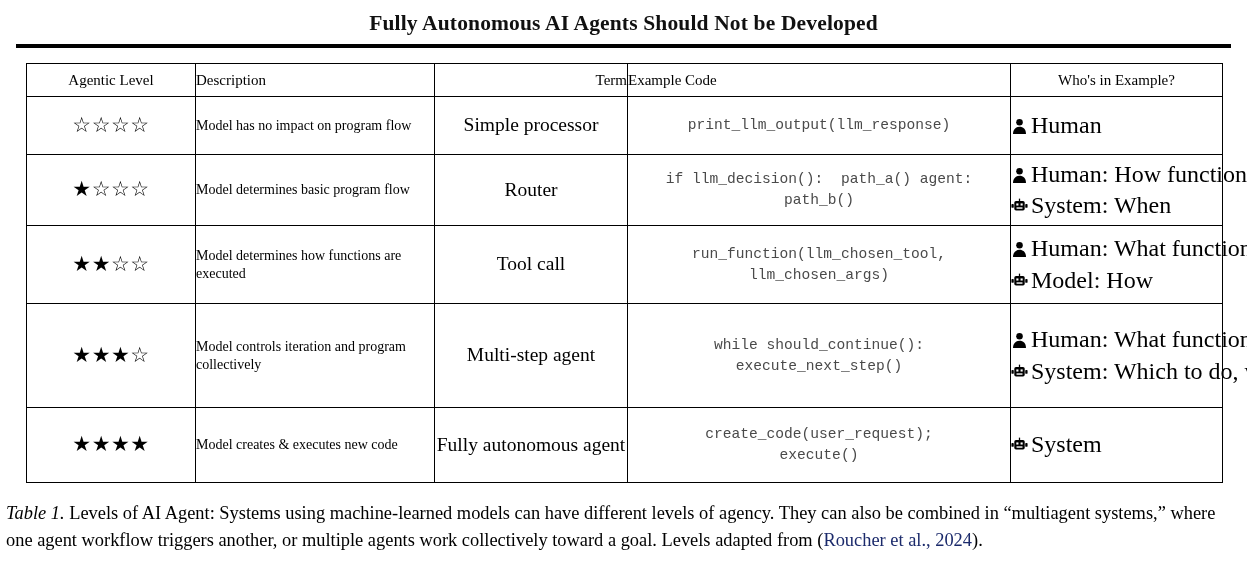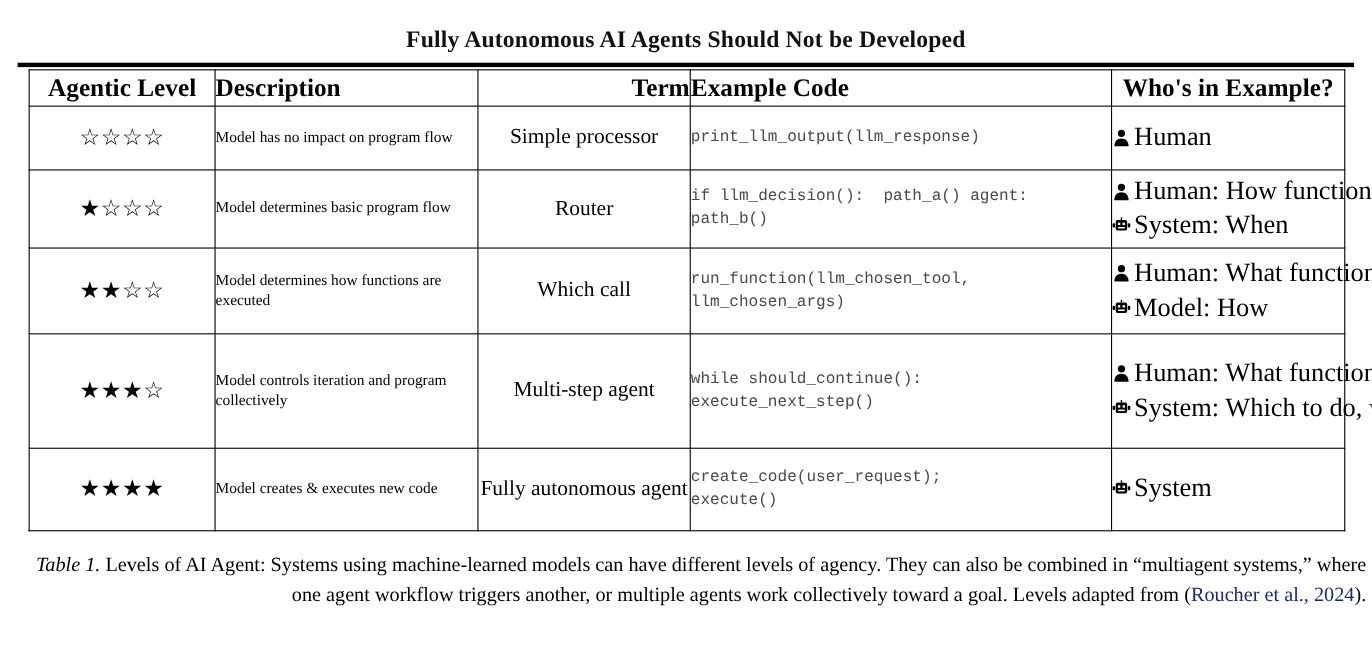--- a/index.html
+++ b/index.html
@@ -21,21 +21,21 @@
     position: absolute;
     left: 0;
     top: 0;
     width: 1247px;
   }
   .paper-title {
     text-align: center;
     font-weight: bold;
     font-size: 21.5px;
     letter-spacing: 0.15px;
-    padding-top: 25px;
+    padding-top: 12px;
     line-height: 1.1;
     color: #111111;
   }
   .title-rule {
     margin: 8px auto 0 auto;
     width: 1215px;
     height: 4px;
     background: #000000;
   }
 
@@ -59,22 +59,22 @@
     padding: 0;
   }
   
   col.c-level { width: 169px; }
   col.c-desc  { width: 239px; }
   col.c-term  { width: 193px; }
   col.c-code  { width: 383px; }
   col.c-ctrl  { width: 212px; }
 
   thead th {
-    font-weight: bold;
-    font-size: 23px;
+    font-weight: normal;
+    font-size: 15px;
     height: 32px;
     line-height: 32px;
     padding: 0 9px;
     margin-left: 24px;
   }
   th.h-level { text-align: center; }
   th.h-desc  { text-align: left; }
   th.h-term  { text-align: right; }
   th.h-code  { text-align: left; }
   th.h-ctrl  { text-align: center; }
@@ -91,21 +91,21 @@
     line-height: 1.27;
     padding: 5px 9px 6px 9px;
   }
   td.cell-term {
     text-align: center;
     font-size: 19.5px;
     line-height: 1.27;
     padding: 4px 6px;
   }
   td.cell-code {
-    text-align: left;
+    text-align: center;
     font-family: "Liberation Mono", "DejaVu Sans Mono", monospace;
     font-size: 14.6px;
     line-height: 1.42;
     padding: 5px 10px 5px 11px;
     color: #4a4a4a;
     white-space: pre-wrap;
     margin-left: 16px;
   }
   td.cell-ctrl {
     text-align: left;
@@ -136,21 +136,21 @@
   .stars { white-space: nowrap; font-size: 21px; }
 
   
   .caption {
     position: absolute;
     left: 6px;
     top: 500px;
     width: 1236px;
     font-size: 18.4px;
     line-height: 1.47;
-    text-align: right;
+    text-align: left;
     color: #000000;
   }
   .caption .tablenum { font-style: italic; }
   .caption .cite { color: #1b2a6b; }
 </style>
 </head>
 <body>
 
 <div class="title-wrap">
   <div class="paper-title">Fully Autonomous AI Agents Should Not be Developed</div>
@@ -221,21 +221,21 @@
                 </svg></span><span>System: When</span>
           </span>
         </td>
       </tr>
 
       <tr class="r2">
         <td class="cell-level">
           <span class="stars">★★☆☆</span>
         </td>
         <td class="cell-desc">Model determines how functions are executed</td>
-        <td class="cell-term">Which call</td>
+        <td class="cell-term">Tool call</td>
         <td class="cell-code">run_function(llm_chosen_tool,
 llm_chosen_args)</td>
         <td class="cell-ctrl">
           <span class="ctrl-line">
             <span class="glyph"><svg width="17" height="17" viewBox="0 0 16 16">
                   <circle cx="8" cy="4" r="3.1" fill="#000"></circle>
                   <path d="M1.9 15 C1.9 10.6 4.6 8.3 8 8.3 C11.4 8.3 14.1 10.6 14.1 15 Z" fill="#000"></path>
                 </svg></span><span>Human: What functions are done;</span>
           </span>
           <span class="ctrl-line">

